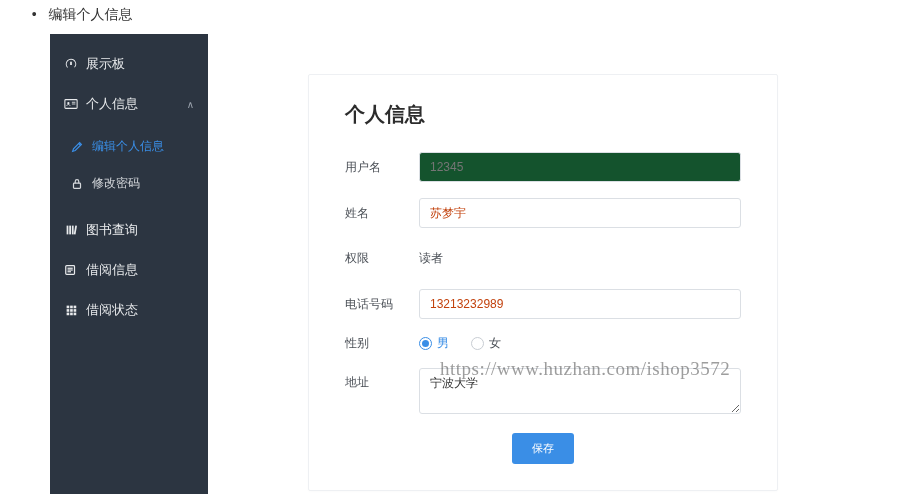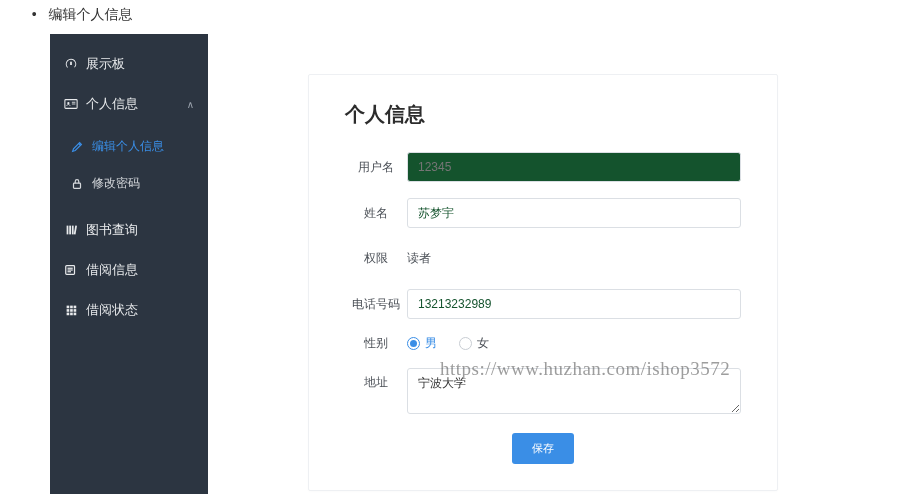--- a/index.html
+++ b/index.html
@@ -86,36 +86,36 @@
     }
     .form-row {
       display: flex;
       align-items: center;
       margin-bottom: 16px;
     }
     .form-row.textarea-row { align-items: flex-start; }
     .form-row.textarea-row .form-label { padding-top: 6px; }
     .form-label {
       width: 62px;
-      text-align: center;
+      text-align: left;
       font-size: 12px;
       color: #4a4f56;
-      margin-right: 0;
+      margin-right: 12px;
     }
     .form-control {
       flex: 1;
     }
     .form-input {
       width: 100%;
       height: 30px;
       padding: 0 10px;
       border: 1px solid #dbdfe4;
       border-radius: 3px;
       font-size: 12px;
-      color: #14532d;
+      color: #c2410c;
       background: #fff;
     }
     .form-input:disabled {
       background: #14532d;
       color: #aeb4bd;
     }
     .form-textarea {
       width: 100%;
       min-height: 46px;
       padding: 6px 10px;

